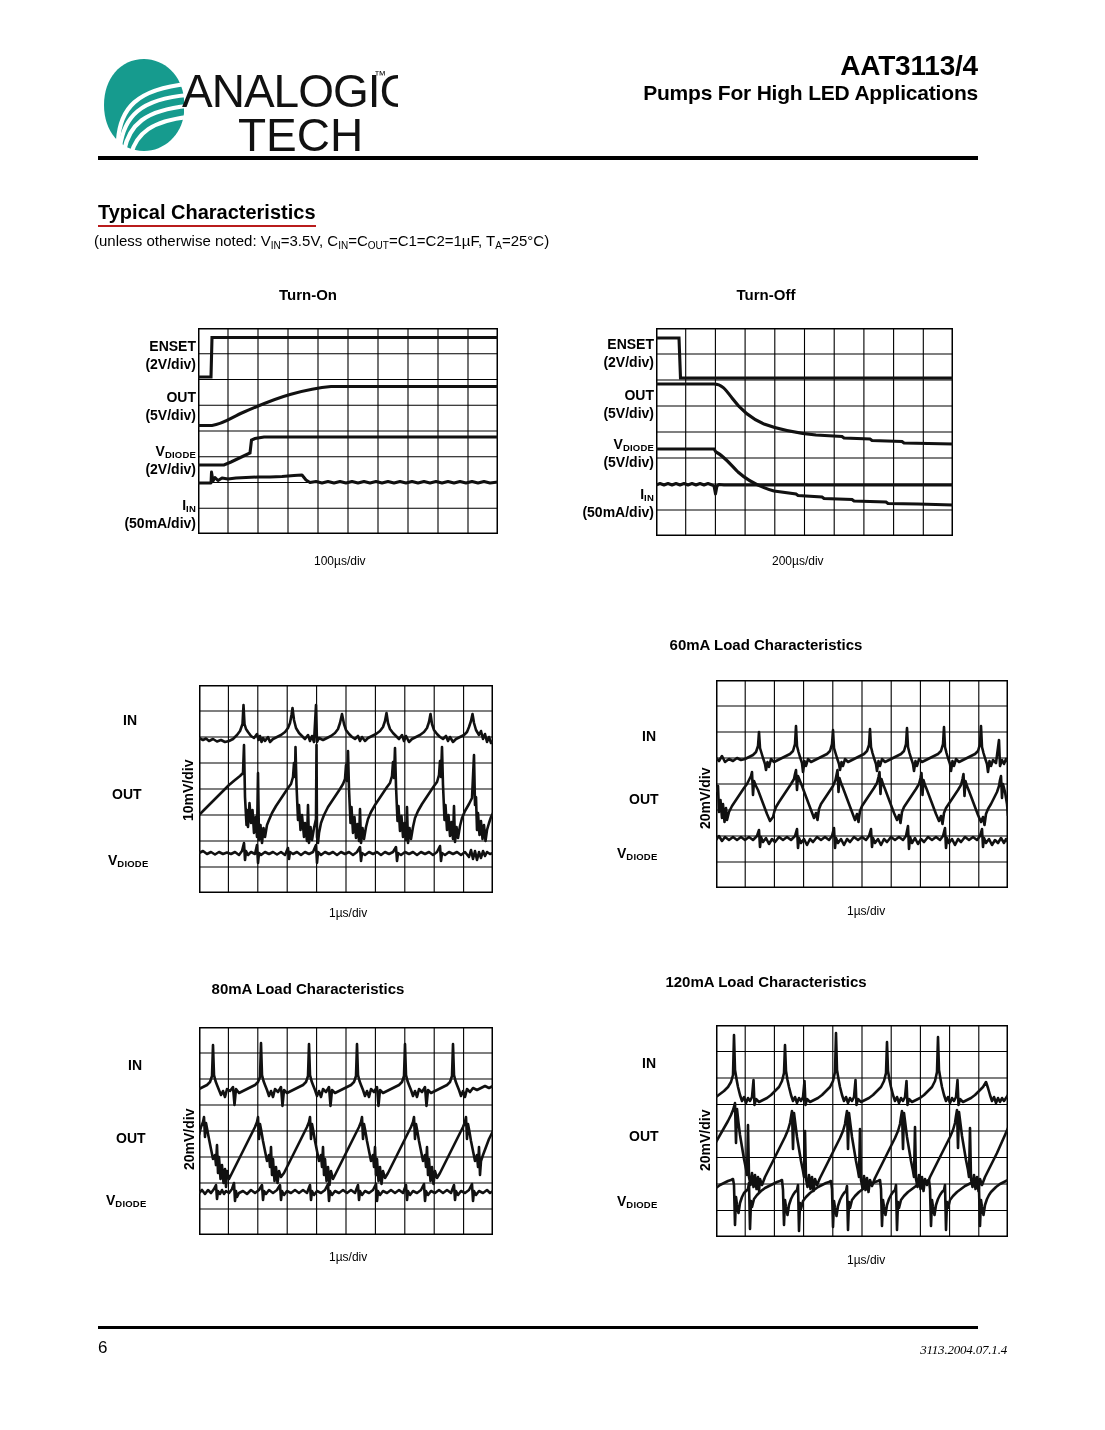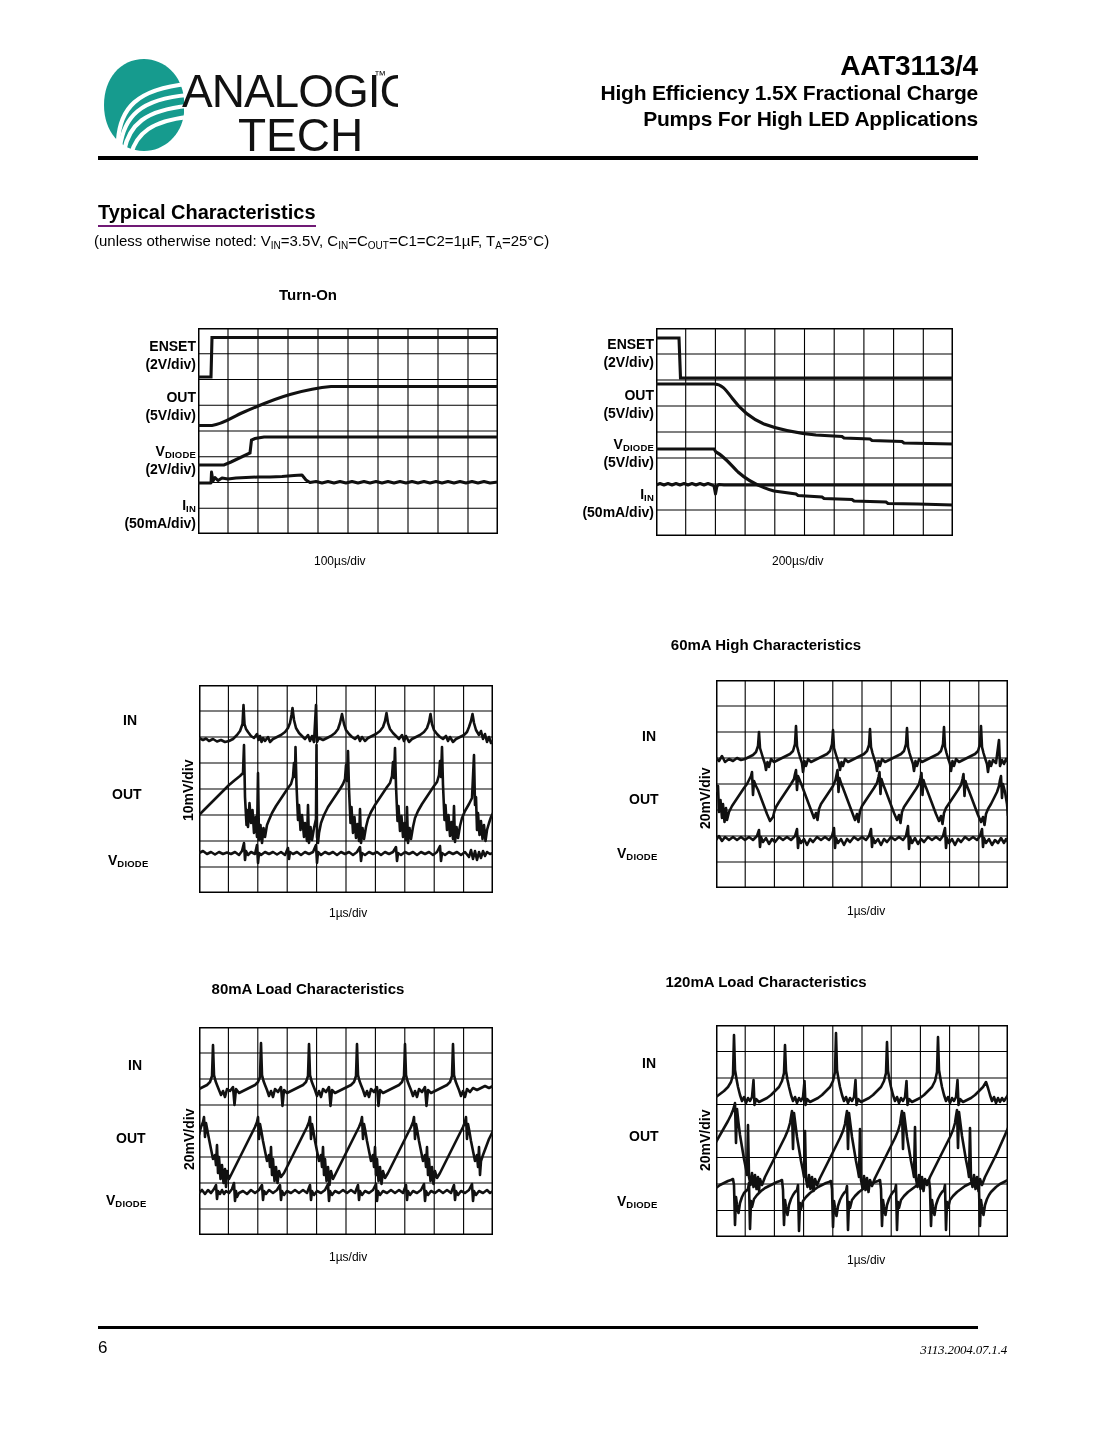--- a/index.html
+++ b/index.html
@@ -16,21 +16,21 @@
   .logo{position:absolute;left:0;top:2px;width:300px;height:105px;}
   .logo svg{display:block;}
   .hdr-titles{position:absolute;right:0;top:-2px;text-align:right;}
   .hdr-part{font-size:28px;font-weight:bold;line-height:1.05;letter-spacing:-0.2px;}
   .hdr-sub{font-size:21px;font-weight:bold;line-height:1.22;letter-spacing:-0.2px;}
   .rule{position:absolute;left:98px;width:880px;background:#000;}
   .rule-top{top:148px;height:4px;}
 
   
   .sec-title{position:absolute;left:98px;top:193px;font-size:20px;font-weight:bold;
-    border-bottom:2px solid #701a75;padding-bottom:1px;display:inline-block;}
+    border-bottom:2px solid #b91c1c;padding-bottom:1px;display:inline-block;}
   .sec-note{position:absolute;left:94px;top:224px;font-size:15px;white-space:nowrap;}
   .sec-note sub{font-size:10px;vertical-align:baseline;position:relative;top:3px;}
 
   
   .scope{position:absolute;}
   .scope .chtitle{position:absolute;font-size:15px;font-weight:bold;text-align:center;
     width:100%;top:0;left:0;}
   .grid-wrap{position:absolute;}
   .grid-wrap svg{display:block;}
   .tb{position:absolute;font-size:12px;font-weight:normal;white-space:nowrap;margin-left:16px;}
@@ -71,21 +71,20 @@
 
         <text x="84" y="52" font-family="'Liberation Sans',sans-serif" font-size="46" letter-spacing="-1" fill="#111">ANALOGIC</text>
         <text x="276" y="24" font-family="'Liberation Sans',sans-serif" font-size="12" fill="#111">™</text>
 
         <text x="140" y="96" font-family="'Liberation Sans',sans-serif" font-size="46" letter-spacing="0" fill="#111">TECH</text>
       </svg>
     </div>
 
     <div class="hdr-titles">
       <div class="hdr-part">AAT3113/4</div>
-      <div class="hdr-sub">High Efficiency 1.5X Fractional Charge</div>
       <div class="hdr-sub">Pumps For High LED Applications</div>
     </div>
   </div>
   <div class="rule rule-top"></div>
 
   <div class="sec-title">Typical Characteristics</div>
   <div class="sec-note">
     <span>(unless otherwise noted: V</span><sub>IN</sub><span>=3.5V, C</span><sub>IN</sub><span>=C</span><sub>OUT</sub><span>=C1=C2=1µF, T</span><sub>A</sub><span>=25°C)</span>
   </div>
 
@@ -128,20 +127,21 @@
                  L136 155 L142 153.5 L148 155 L154 153.5 L160 155 L166 153.5 L172 155 L178 153.5 L184 155
                  L190 153.5 L196 155 L202 153.5 L208 155 L214 153.5 L220 155 L226 153.5 L232 155 L238 153.5
                  L244 155 L250 153.5 L256 155 L262 153.5 L268 155 L274 153.5 L280 155 L286 153.5 L292 155 L300 154" fill="none" stroke="#111" stroke-width="3" stroke-linejoin="round"></path>
       </svg>
     </div>
 
     <div class="tb" style="left:200px;top:268px;">100µs/div</div>
   </div>
 
   <div class="scope" style="left:556px;top:278px;width:420px;height:280px;">
+    <div class="chtitle" style="width:420px;">Turn-Off</div>
 
     <div class="ylab" style="right:322px;top:50px;">
       <div>ENSET</div>
       <div>(2V/div)</div>
     </div>
     <div class="ylab" style="right:322px;top:101px;">
       <div>OUT</div>
       <div>(5V/div)</div>
     </div>
     <div class="ylab" style="right:322px;top:150px;">
@@ -244,21 +244,21 @@
                    L262 170 L266 167 L270 172 L272 165 L274 174 L276 166 L278 175
                    L280 167 L282 173 L284 166 L286 171 L288 167 L291 169 L294 168"></path>
         </g>
       </svg>
     </div>
 
     <div class="tb" style="left:215px;top:270px;">1µs/div</div>
   </div>
 
   <div class="scope" style="left:556px;top:628px;width:420px;height:290px;">
-    <div class="chtitle" style="width:420px;">60mA High Characteristics</div>
+    <div class="chtitle" style="width:420px;">60mA Load Characteristics</div>
 
     <div class="ylab-l" style="left:86px;top:92px;">IN</div>
     <div class="ylab-l" style="left:73px;top:155px;">OUT</div>
     <div class="ylab-l" style="left:61px;top:209px;"><span>V</span><sub>DIODE</sub></div>
 
     <div class="vdiv" style="left:141px;top:193px;">20mV/div</div>
 
     <div class="grid-wrap" style="left:160px;top:44px;">
       <svg width="292" height="208" viewBox="0 0 292 208" xmlns="http://www.w3.org/2000/svg">
         <g stroke="#000" stroke-width="1.1" fill="none">

